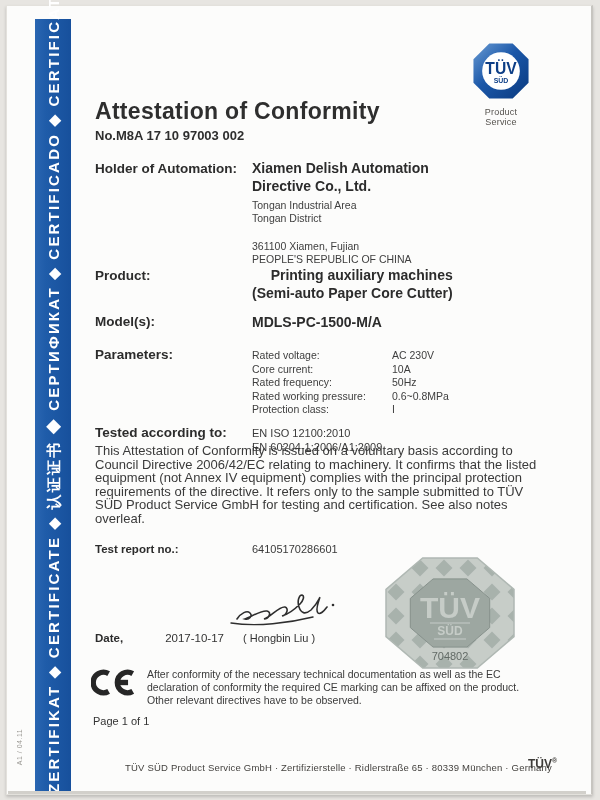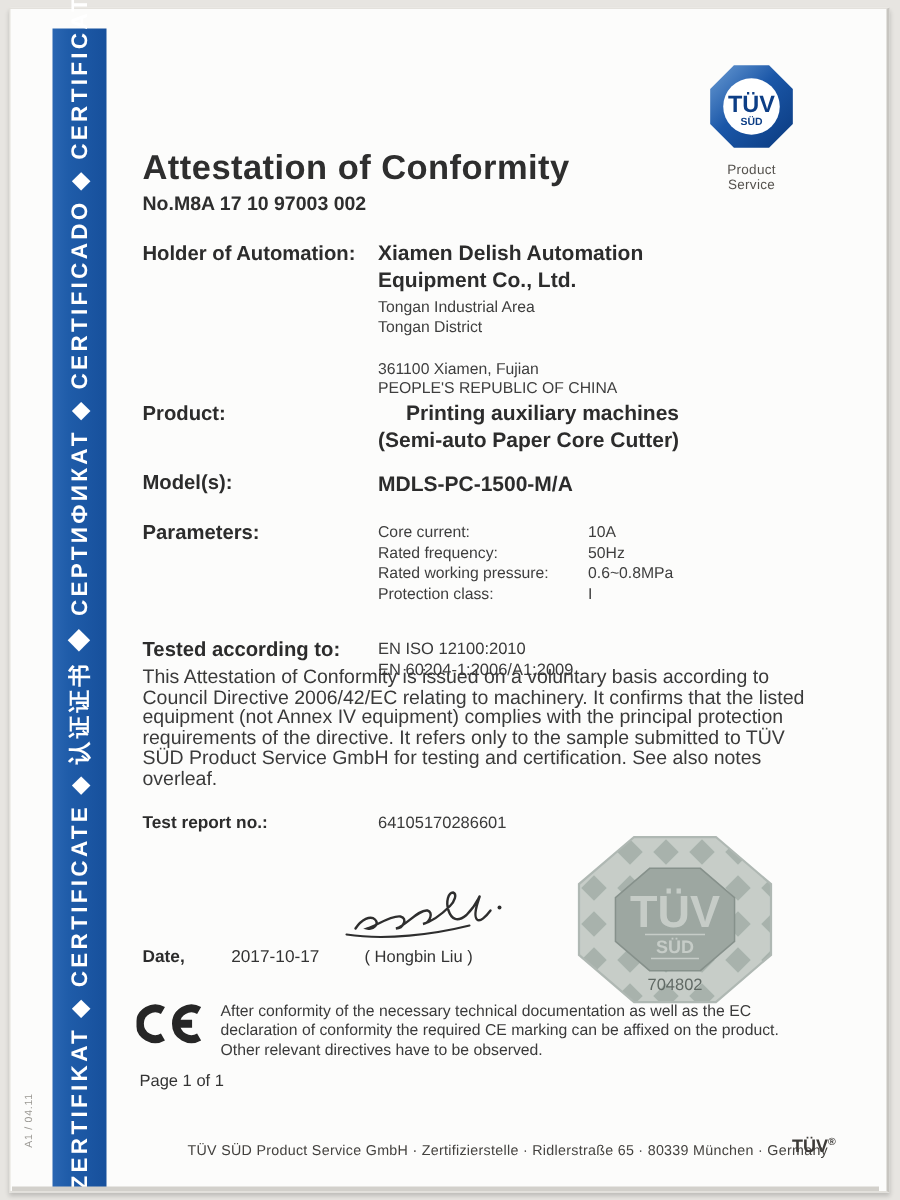--- a/index.html
+++ b/index.html
@@ -53,21 +53,21 @@
   .param-name { width:140px; }
   .param-val { }
 
   .statement {
     position:absolute; left:88px; top:438px; width:458px;
     font-size:13px; line-height:13.6px; color:#3a3a3a;
   }
   .stamp { position:absolute; left:377px; top:550px; opacity:0.93; }
   .sig { position:absolute; left:222px; top:583px; }
   .signer { position:absolute; left:236px; top:626px; font-size:11px; color:#333; }
-  .date-line { position:absolute; left:88px; top:626px; font-size:11.5px; display:flex; gap:31px; }
+  .date-line { position:absolute; left:88px; top:626px; font-size:11.5px; display:flex; gap:42px; }
   .date-line .d-lbl { font-weight:bold; color:#2c2c2c; }
   .ce-mark { position:absolute; left:84px; top:661px; }
   .ce-text { position:absolute; left:140px; top:662px; font-size:10.5px; line-height:13px; color:#3a3a3a; }
   .page-no { position:absolute; left:86px; top:709px; font-size:11px; color:#333; }
   .footer {
     position:absolute; left:118px; top:756px; font-size:9.5px; color:#44423f; letter-spacing:0.2px;
   }
   .footer-tuv { position:absolute; left:521px; top:751px; font-size:12px; font-weight:bold; color:#3d3b38; }
   .footer-tuv sup { font-size:7px; }
   .bottom-shadow { position:absolute; left:8px; top:791px; width:578px; height:3px; background:#d2d0cb; }
@@ -100,21 +100,21 @@
 
   <div class="title">Attestation of Conformity</div>
   <div class="no-line">
     <span>No.</span>
     <span>M8A 17 10 97003 002</span>
   </div>
 
   <div class="abs lbl" style="left:88px; top:155px;">Holder of Automation:</div>
   <div class="abs val-bold" style="left:245px; top:153px;">
     <div>Xiamen Delish Automation</div>
-    <div>Equipment Co., Ltd.</div>
+    <div>Directive Co., Ltd.</div>
   </div>
   <div class="abs small" style="left:245px; top:193px;">
     <div>Tongan Industrial Area</div>
     <div>Tongan District</div>
   </div>
   <div class="abs small" style="left:245px; top:234px;">
     <div>361100 Xiamen, Fujian</div>
     <div>PEOPLE'S REPUBLIC OF CHINA</div>
   </div>
 
@@ -122,20 +122,24 @@
   <div class="abs val-bold" style="left:245px; top:260px;text-align:right;">
     <div>Printing auxiliary machines</div>
     <div>(Semi-auto Paper Core Cutter)</div>
   </div>
 
   <div class="abs lbl" style="left:88px; top:308px;">Model(s):</div>
   <div class="abs val-bold" style="left:245px; top:307px;">MDLS-PC-1500-M/A</div>
 
   <div class="abs lbl" style="left:88px; top:341px;text-align:center;">Parameters:</div>
   <div class="abs small" style="left:245px; top:343px; line-height:13.6px;">
+    <div class="param-row">
+      <span class="param-name">Rated voltage:</span>
+      <span class="param-val">AC 230V</span>
+    </div>
     <div class="param-row">
       <span class="param-name">Core current:</span>
       <span class="param-val">10A</span>
     </div>
     <div class="param-row">
       <span class="param-name">Rated frequency:</span>
       <span class="param-val">50Hz</span>
     </div>
     <div class="param-row">
       <span class="param-name">Rated working pressure:</span>

